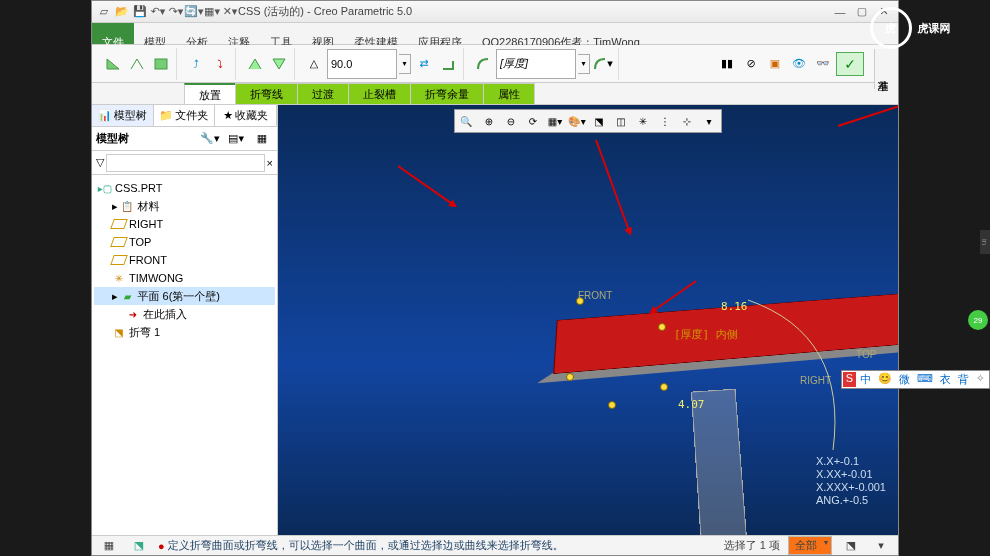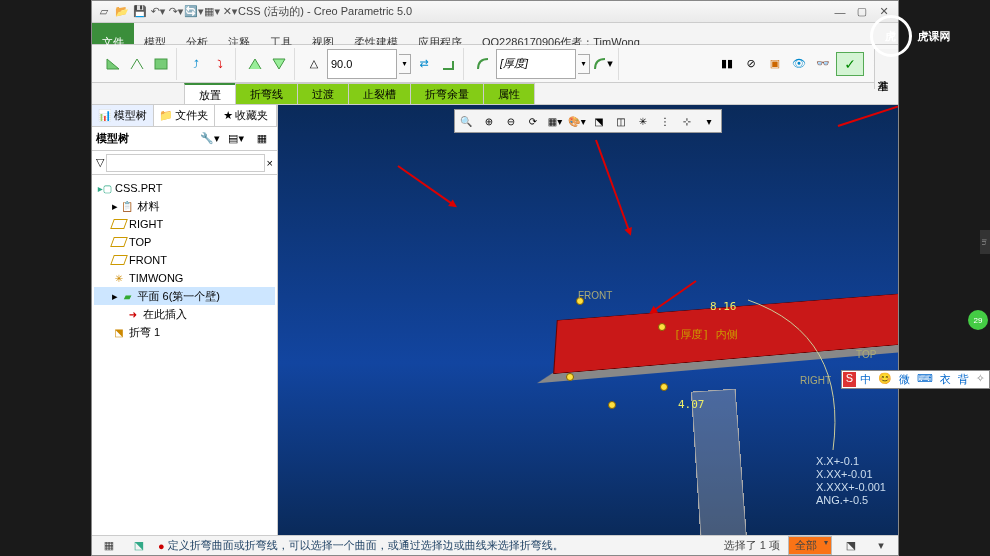--- a/index.html
+++ b/index.html
@@ -7,21 +7,21 @@
 .window{position:absolute;left:91px;top:0;width:808px;height:556px;background:#fff;border:1px solid #888;display:flex;flex-direction:column}
 .titlebar{height:22px;background:linear-gradient(#f8f8f8,#eaeaea);display:flex;align-items:center;padding:0 4px;border-bottom:1px solid #ccc}
 .qat{display:flex;gap:2px;align-items:center}
 .qat-btn{width:16px;height:16px;display:flex;align-items:center;justify-content:center;color:#555}
 .win-title{flex:1;text-align:left;color:#444;font-size:11px}
 .win-ctrl{display:flex;gap:2px}
 .win-ctrl span{width:20px;height:16px;display:flex;align-items:center;justify-content:center;color:#555;cursor:pointer}
 .ribbon-tabs{height:22px;background:#f4f4f4;display:flex;border-bottom:1px solid #ccc}
 .rtab{padding:8px 10px;line-height:22px;color:#333;cursor:pointer}
 .rtab.active{background:#3b8e3b;color:#fff}
-.logo-circle{position:absolute;right:15px;top:12px;width:130px;height:48px;display:flex;align-items:center;justify-content:center;color:#fff;font-size:20px;font-weight:bold;pointer-events:none}
+.logo-circle{position:absolute;right:15px;top:4px;width:130px;height:48px;display:flex;align-items:center;justify-content:center;color:#fff;font-size:20px;font-weight:bold;pointer-events:none}
 .logo-circle .circ{width:42px;height:42px;border:3px solid #fff;border-radius:50%;display:flex;align-items:center;justify-content:center;margin-right:6px}
 .toolbar{height:38px;background:#f8f8f8;display:flex;align-items:center;padding:2px 6px;gap:4px;border-bottom:1px solid #ccc;position:relative}
 .tb-group{display:flex;align-items:center;gap:2px;padding:0 4px;border-right:1px solid #ddd;height:32px}
 .tb-btn{width:22px;height:22px;display:flex;align-items:center;justify-content:center;border:1px solid transparent;cursor:pointer}
 .tb-input{width:70px;height:30px;border:1px solid #aaa;padding:0 3px;font-size:11px}
 .drop-arrow{width:12px;height:20px;border:1px solid #aaa;border-left:none;display:flex;align-items:center;justify-content:center;font-size:8px}
 .ok-btn{width:28px;height:24px;background:#d4f4d4;border:1px solid #5a5;display:flex;align-items:center;justify-content:center;color:#080;font-size:14px}
 .subtabs{height:22px;background:#f4f4f4;display:flex;padding-left:92px;border-bottom:1px solid #ccc}
 .stab{padding:0 14px;line-height:20px;border:1px solid #ccc;border-bottom:none;margin-right:-1px;background:#84cc16;cursor:pointer}
 .stab.active{background:#fff;border-top:2px solid #3b8e3b}
@@ -273,21 +273,21 @@
    <div class="node-handle" style="left:298px;top:192px"></div>
    <div class="node-handle" style="left:380px;top:218px"></div>
    <div class="node-handle" style="left:382px;top:278px"></div>
    <div class="node-handle" style="left:330px;top:296px"></div>
    <div class="node-handle" style="left:288px;top:268px"></div>
 
    <div class="datum-lbl" style="left:300px;top:185px">FRONT</div>
    <div class="datum-lbl" style="left:578px;top:244px">TOP</div>
    <div class="datum-lbl" style="left:522px;top:270px">RIGHT</div>
 
-   <div class="dim-text" style="left:432px;top:195px">8.16</div>
+   <div class="dim-text" style="left:443px;top:195px">8.16</div>
    <div class="dim-text" style="left:400px;top:293px">4.07</div>
    <div class="dim-text" style="left:396px;top:222px;color:#c90">[厚度] 内侧</div>
 
    <div class="arrow" style="left:120px;top:60px;width:70px;height:2px;transform:rotate(35deg)"></div>
    <div class="arrow" style="left:318px;top:34px;width:100px;height:2px;transform:rotate(70deg)"></div>
    <div class="arrow" style="left:418px;top:175px;width:55px;height:2px;transform:rotate(145deg)"></div>
    <div class="arrow" style="left:560px;top:20px;width:130px;height:2px;transform:rotate(-18deg)"></div>
 
    <svg style="position:absolute;right:40px;bottom:80px" width="120" height="160">
     <path d="M10 5 Q110 40 95 155" fill="none" stroke="#cc9" stroke-width="1"></path>

